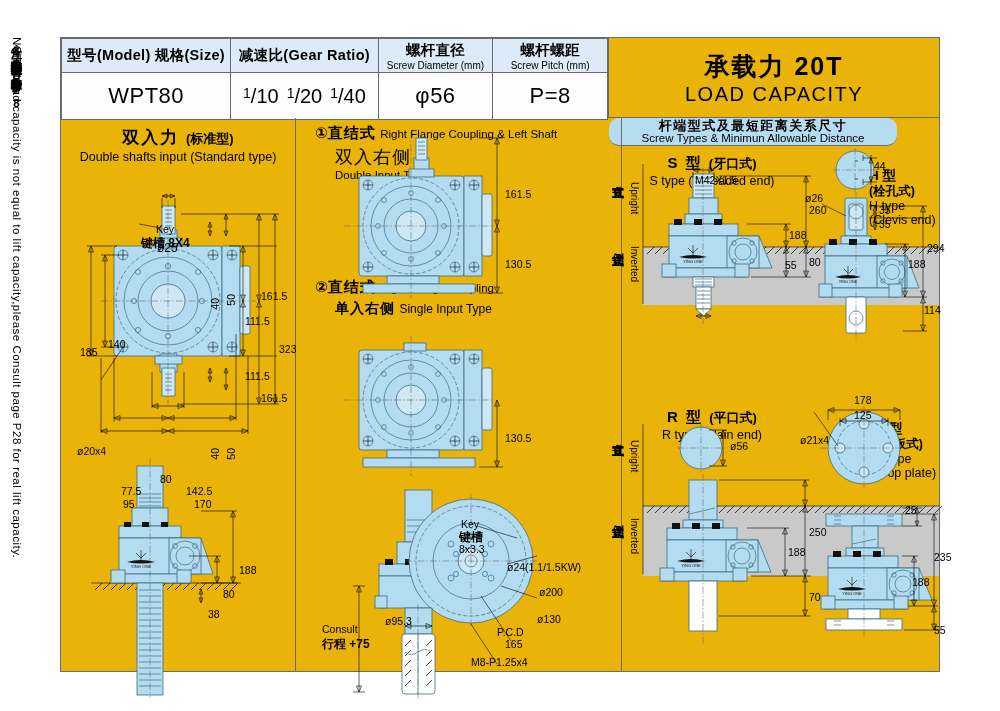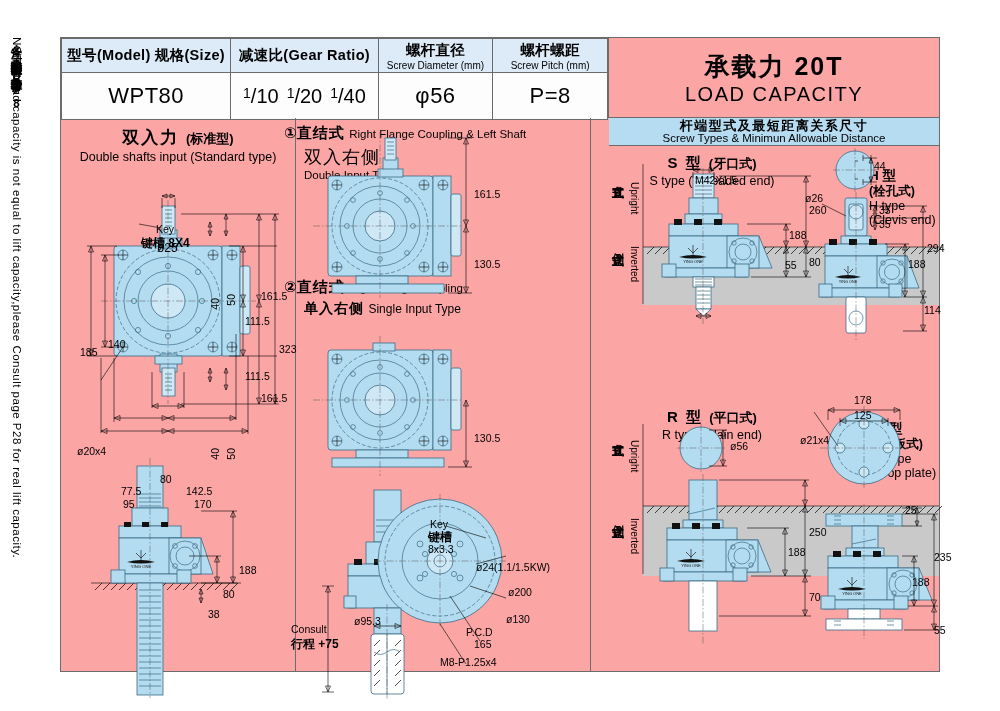--- a/index.html
+++ b/index.html
@@ -1,20 +1,20 @@
 <!DOCTYPE html>
 <html><head>
 <meta charset="utf-8">
 <style>
   html,body{margin:0;padding:0;background:#ffffff;}
   body{width:1000px;height:711px;position:relative;overflow:hidden;
        font-family:"Liberation Sans","DejaVu Sans",sans-serif;color:#000;}
 
   .sheet{position:absolute;left:60px;top:37px;width:880px;height:635px;
-         border:1.5px solid #6b6b6b;box-sizing:border-box;background:#fca5a5;}
+         border:1.5px solid #6b6b6b;box-sizing:border-box;background:#eab308;}
 
   
   .sidenote{position:absolute;left:10px;top:37px;width:46px;height:630px;}
   .sidenote span{
       position:absolute;top:0;left:0;
       writing-mode:vertical-rl; text-orientation:upright;
       white-space:nowrap;font-size:11.5px;line-height:1.0;letter-spacing:.5px;}
   .sn-cn{left:22px;font-weight:bold;font-size:12.5px;}
   .sn-en{left:6px;writing-mode:vertical-rl !important;text-orientation:mixed !important;
          font-size:11.5px;}
@@ -33,30 +33,30 @@
   .frac sup{font-size:14px;vertical-align:5px;}
 
   
   .cap{position:absolute;left:548px;top:0;width:330px;height:80px;
        border-bottom:1.2px solid #6b6b6b;box-sizing:border-box;
        display:flex;flex-direction:column;align-items:center;justify-content:center;}
   .cap .c1{font-size:25px;font-weight:bold;letter-spacing:2px;}
   .cap .c2{font-size:20px;letter-spacing:1.5px;margin-top:0;}
 
   
-  .banner{position:absolute;left:548px;top:80px;width:330px;height:28px;
+  .banner{position:absolute;left:548px;top:80px;width:288px;height:28px;
           background:#b6dcf2;border-bottom:1.2px solid #6b6b6b;box-sizing:border-box;
-          display:flex;flex-direction:column;align-items:center;justify-content:center;}
+          display:flex;flex-direction:column;align-items:center;justify-content:center;border-radius:10px;}
   .banner .b1{font-size:13px;font-weight:bold;letter-spacing:1.5px;line-height:1.05;}
   .banner .b2{font-size:11.5px;line-height:1.05;}
 
   
   .pL{position:absolute;left:0;top:80px;width:235px;height:553px;
       border-right:1.2px solid #6b6b6b;box-sizing:border-box;}
-  .pM{position:absolute;left:217px;top:80px;width:313px;height:553px;
+  .pM{position:absolute;left:248px;top:80px;width:313px;height:553px;
       border-right:1.2px solid #6b6b6b;box-sizing:border-box;}
   .pR{position:absolute;left:548px;top:108px;width:330px;height:525px;box-sizing:border-box;}
 
   .ttl{text-align:center;}
   .ttl .t1{font-size:17px;font-weight:bold;letter-spacing:2px;}
   .ttl .t1 small{font-size:13px;letter-spacing:0;font-weight:bold;}
   .ttl .t2{font-size:12.5px;margin-top:1px;}
 
   .lbl{position:absolute;font-size:10.5px;white-space:nowrap;}
   .lbl.cn{font-size:12px;font-weight:bold;}

